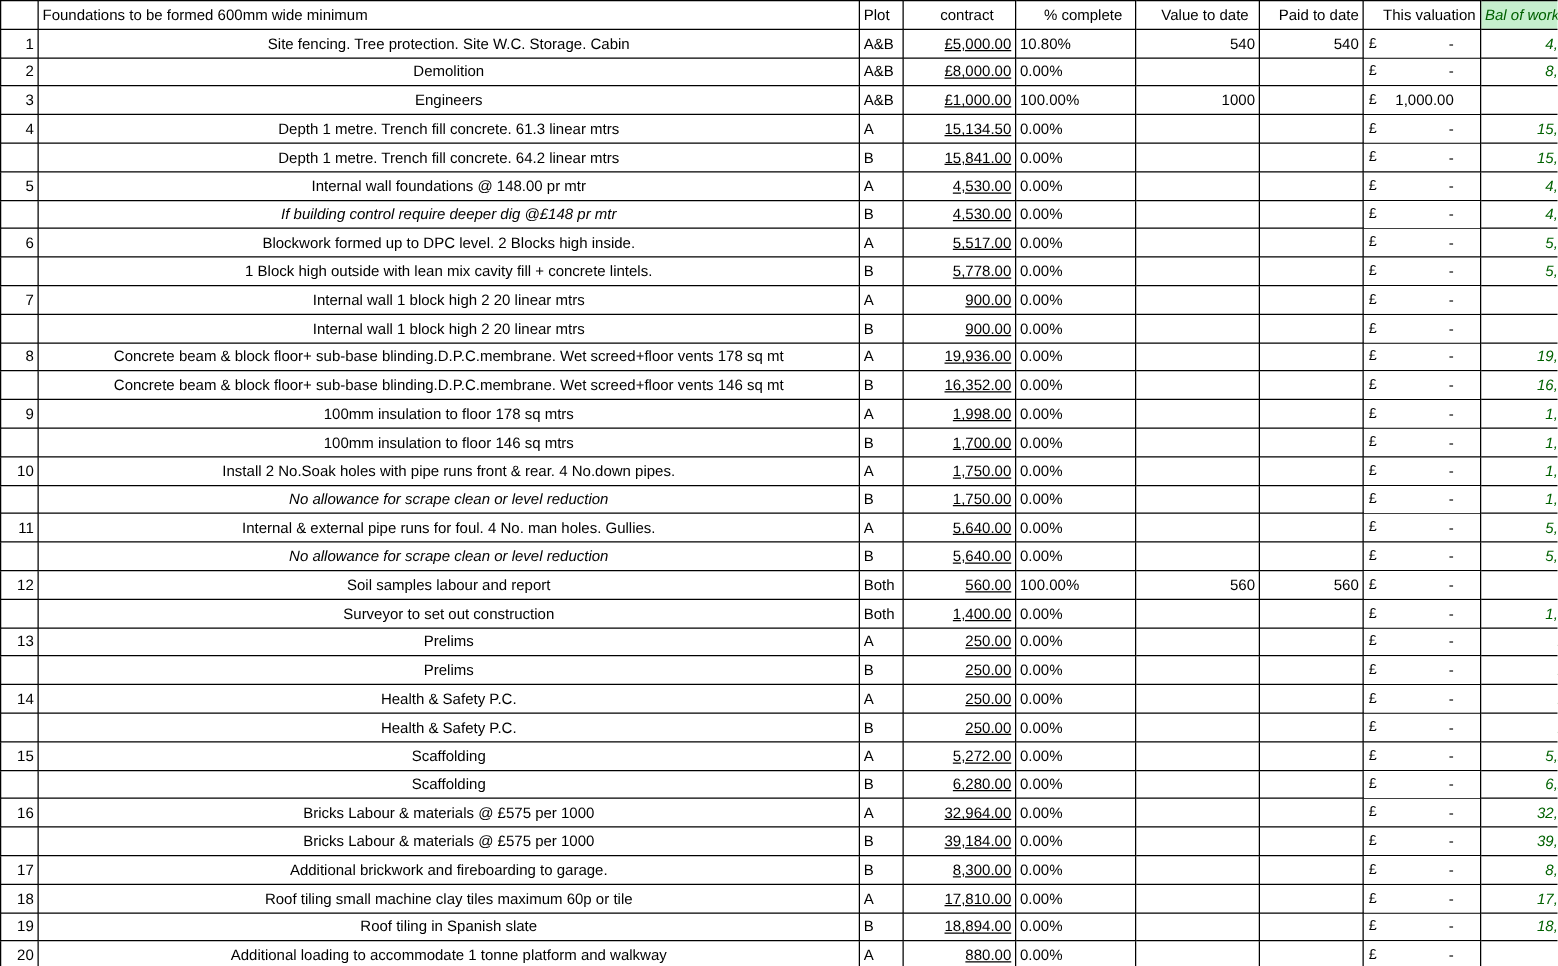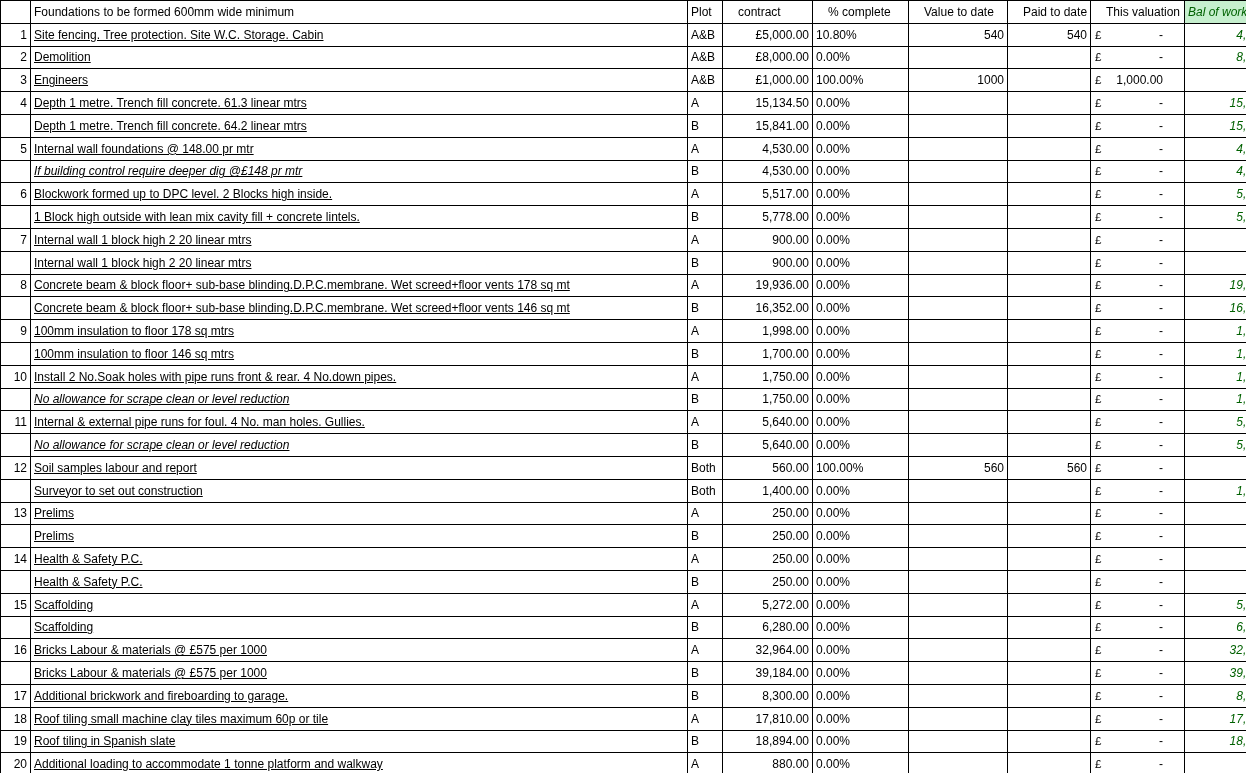--- a/index.html
+++ b/index.html
@@ -39,23 +39,23 @@
   col.c-desc    { width: 657px; }
   col.c-plot    { width: 35px; }
   col.c-contract{ width: 90px; }
   col.c-pct     { width: 96px; }
   col.c-value   { width: 99px; }
   col.c-paid    { width: 83px; }
   col.c-thisval { width: 94px; }
   col.c-bal     { width: 102px; }
 
   .num   { text-align: right; color: #000; }
-  .desc  { text-align: left; text-decoration: underline; }
+  .desc  { text-align: center; }
   .plot  { text-align: left; font-weight: bold; font-size: 11.5px; }
-  .money { text-align: right; }
+  .money { text-align: right; text-decoration: underline; }
   .pct   { text-align: left; }
   .valdate { text-align: right; }
   .paiddate { text-align: right; }
   .thisval {
     text-align: right;
     position: relative;
   }
   .thisval .cur {
     position: absolute;
     left: 4px;
@@ -77,21 +77,21 @@
   }
   .hdr td { font-weight: normal; }
   .hdr .bal-hdr {
     background: #c6efce;
     color: #006100;
     font-style: italic;
     text-align: left;
   }
   .hdr .plot-hdr { text-align: left; font-weight: normal; margin-top: 37px; }
   .hdr .desc-hdr { text-align: left; }
-  .hdr .left-hdr { text-align: left; padding-left: 15px; }
+  .hdr .left-hdr { text-align: center; padding-left: 15px; }
   .italic { font-style: italic; }
   tr.r { height: 21.8px; }
 </style>
 </head>
 <body>
 
 <div id="sheet">
   <table class="grid">
     <colgroup>
       <col class="c-num">

